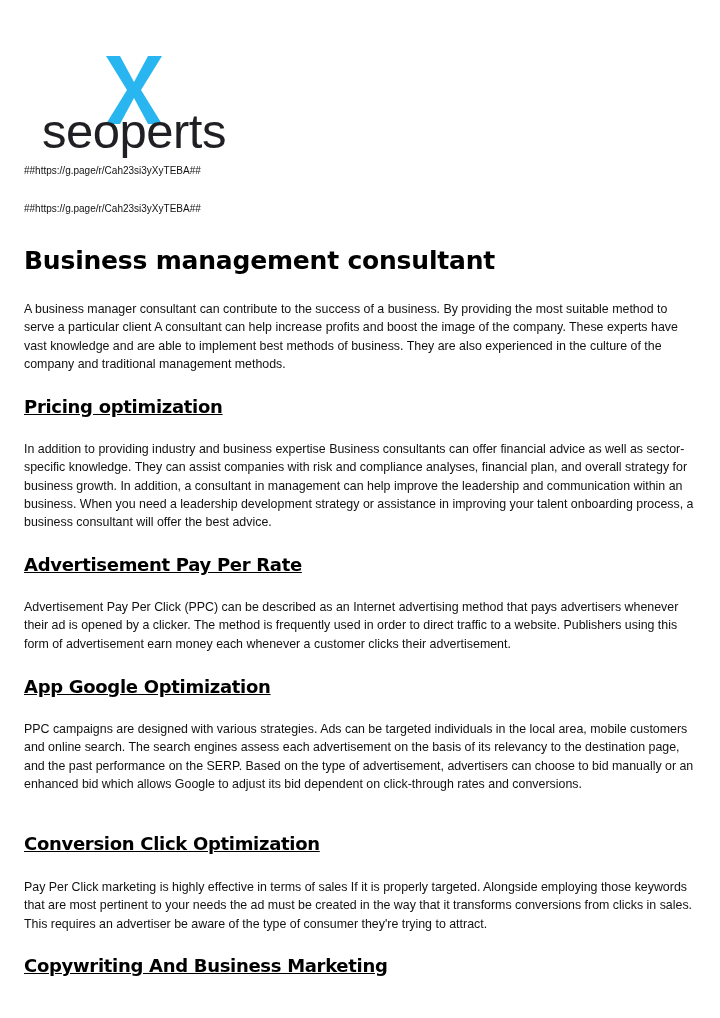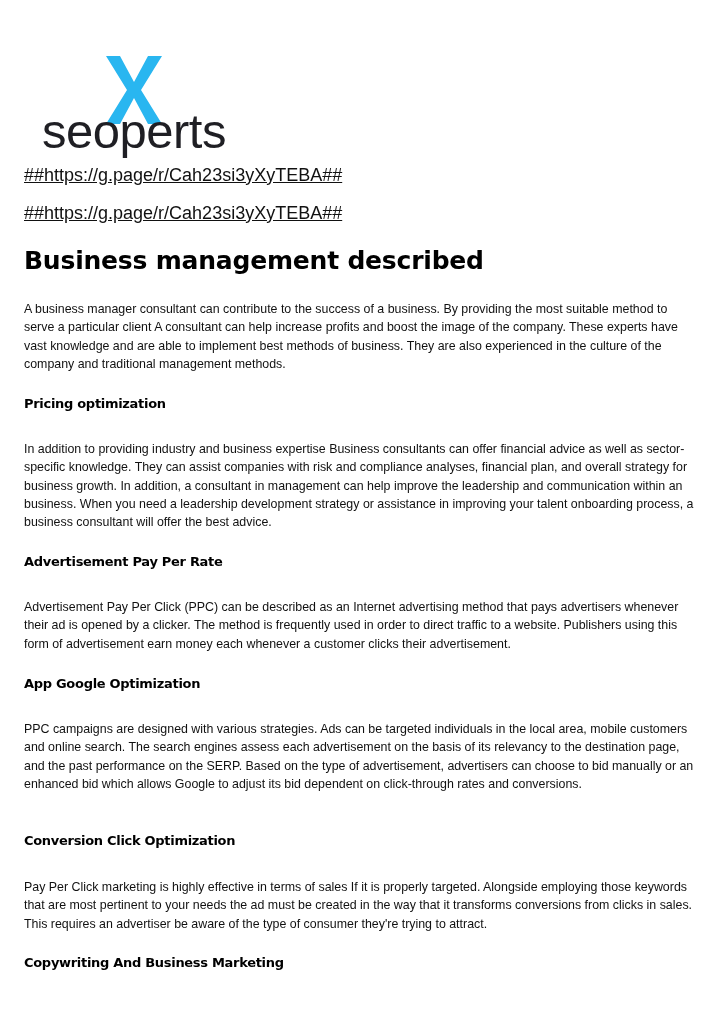--- a/index.html
+++ b/index.html
@@ -14,55 +14,55 @@
     .logo .x {
       position: absolute; left: 64px; top: 0px; width: 56px; height: 68px;
     }
     .logo .word {
       position: absolute; left: 0; top: 10px;
       font-family: "Liberation Sans", sans-serif;
       font-size: 49px; letter-spacing: -0.5px; color: #1f1f24;
       line-height: 50px; white-space: nowrap; margin-top: 40px;
     }
     .url {
-      position: absolute; left: 24px; font-size: 18px; color: #111;
+      position: absolute; left: 24px; font-size: 10px; color: #111;
       font-family: "Liberation Sans", sans-serif;
-      text-decoration: underline;
     }
     h1 {
       position: absolute; left: 24px; top: 246px; margin: 0;
       font-size: 25px; font-weight: bold; letter-spacing: -0.2px;
       font-family: "DejaVu Sans", sans-serif;
     }
     h2 {
       position: absolute; left: 24px; margin: 0;
-      font-size: 13px; font-weight: bold;
+      font-size: 18px; font-weight: bold;
       font-family: "DejaVu Sans", sans-serif;
       letter-spacing: -0.3px;
+      text-decoration: underline;
     }
     p {
       position: absolute; left: 24px; width: 676px; margin: 0;
       font-size: 12.4px; line-height: 18.3px; color: #111;
       font-family: Liberation Sans, sans-serif;
     }
   </style>
 </head>
 <body>
 
 <div class="logo">
   <svg class="x" viewBox="0 0 56 68">
     <polygon points="0,0 14,0 28,26 42,0 56,0 35,34 56,68 42,68 28,42 14,68 0,68 21,34" fill="#29b6f0"></polygon>
   </svg>
   <div class="word">seoperts</div>
 </div>
 
 <div class="url" style="top:165px">##https://g.page/r/Cah23si3yXyTEBA##</div>
 <div class="url" style="top:203px">##https://g.page/r/Cah23si3yXyTEBA##</div>
 
-<h1>Business management described</h1>
+<h1>Business management consultant</h1>
 
 <p style="top:300px">A business manager consultant can contribute to the success of a business. By providing the most suitable method to serve a particular client A consultant can help increase profits and boost the image of the company. These experts have vast knowledge and are able to implement best methods of business. They are also experienced in the culture of the company and traditional management methods.</p>
 
 <h2 style="top:396px">Pricing optimization</h2>
 <p style="top:440px">In addition to providing industry and business expertise Business consultants can offer financial advice as well as sector-specific knowledge. They can assist companies with risk and compliance analyses, financial plan, and overall strategy for business growth. In addition, a consultant in management can help improve the leadership and communication within an business. When you need a leadership development strategy or assistance in improving your talent onboarding process, a business consultant will offer the best advice.</p>
 
 <h2 style="top:554px">Advertisement Pay Per Rate</h2>
 <p style="top:598px">Advertisement Pay Per Click (PPC) can be described as an Internet advertising method that pays advertisers whenever their ad is opened by a clicker. The method is frequently used in order to direct traffic to a website. Publishers using this form of advertisement earn money each whenever a customer clicks their advertisement.</p>
 
 <h2 style="top:676px">App Google Optimization</h2>

